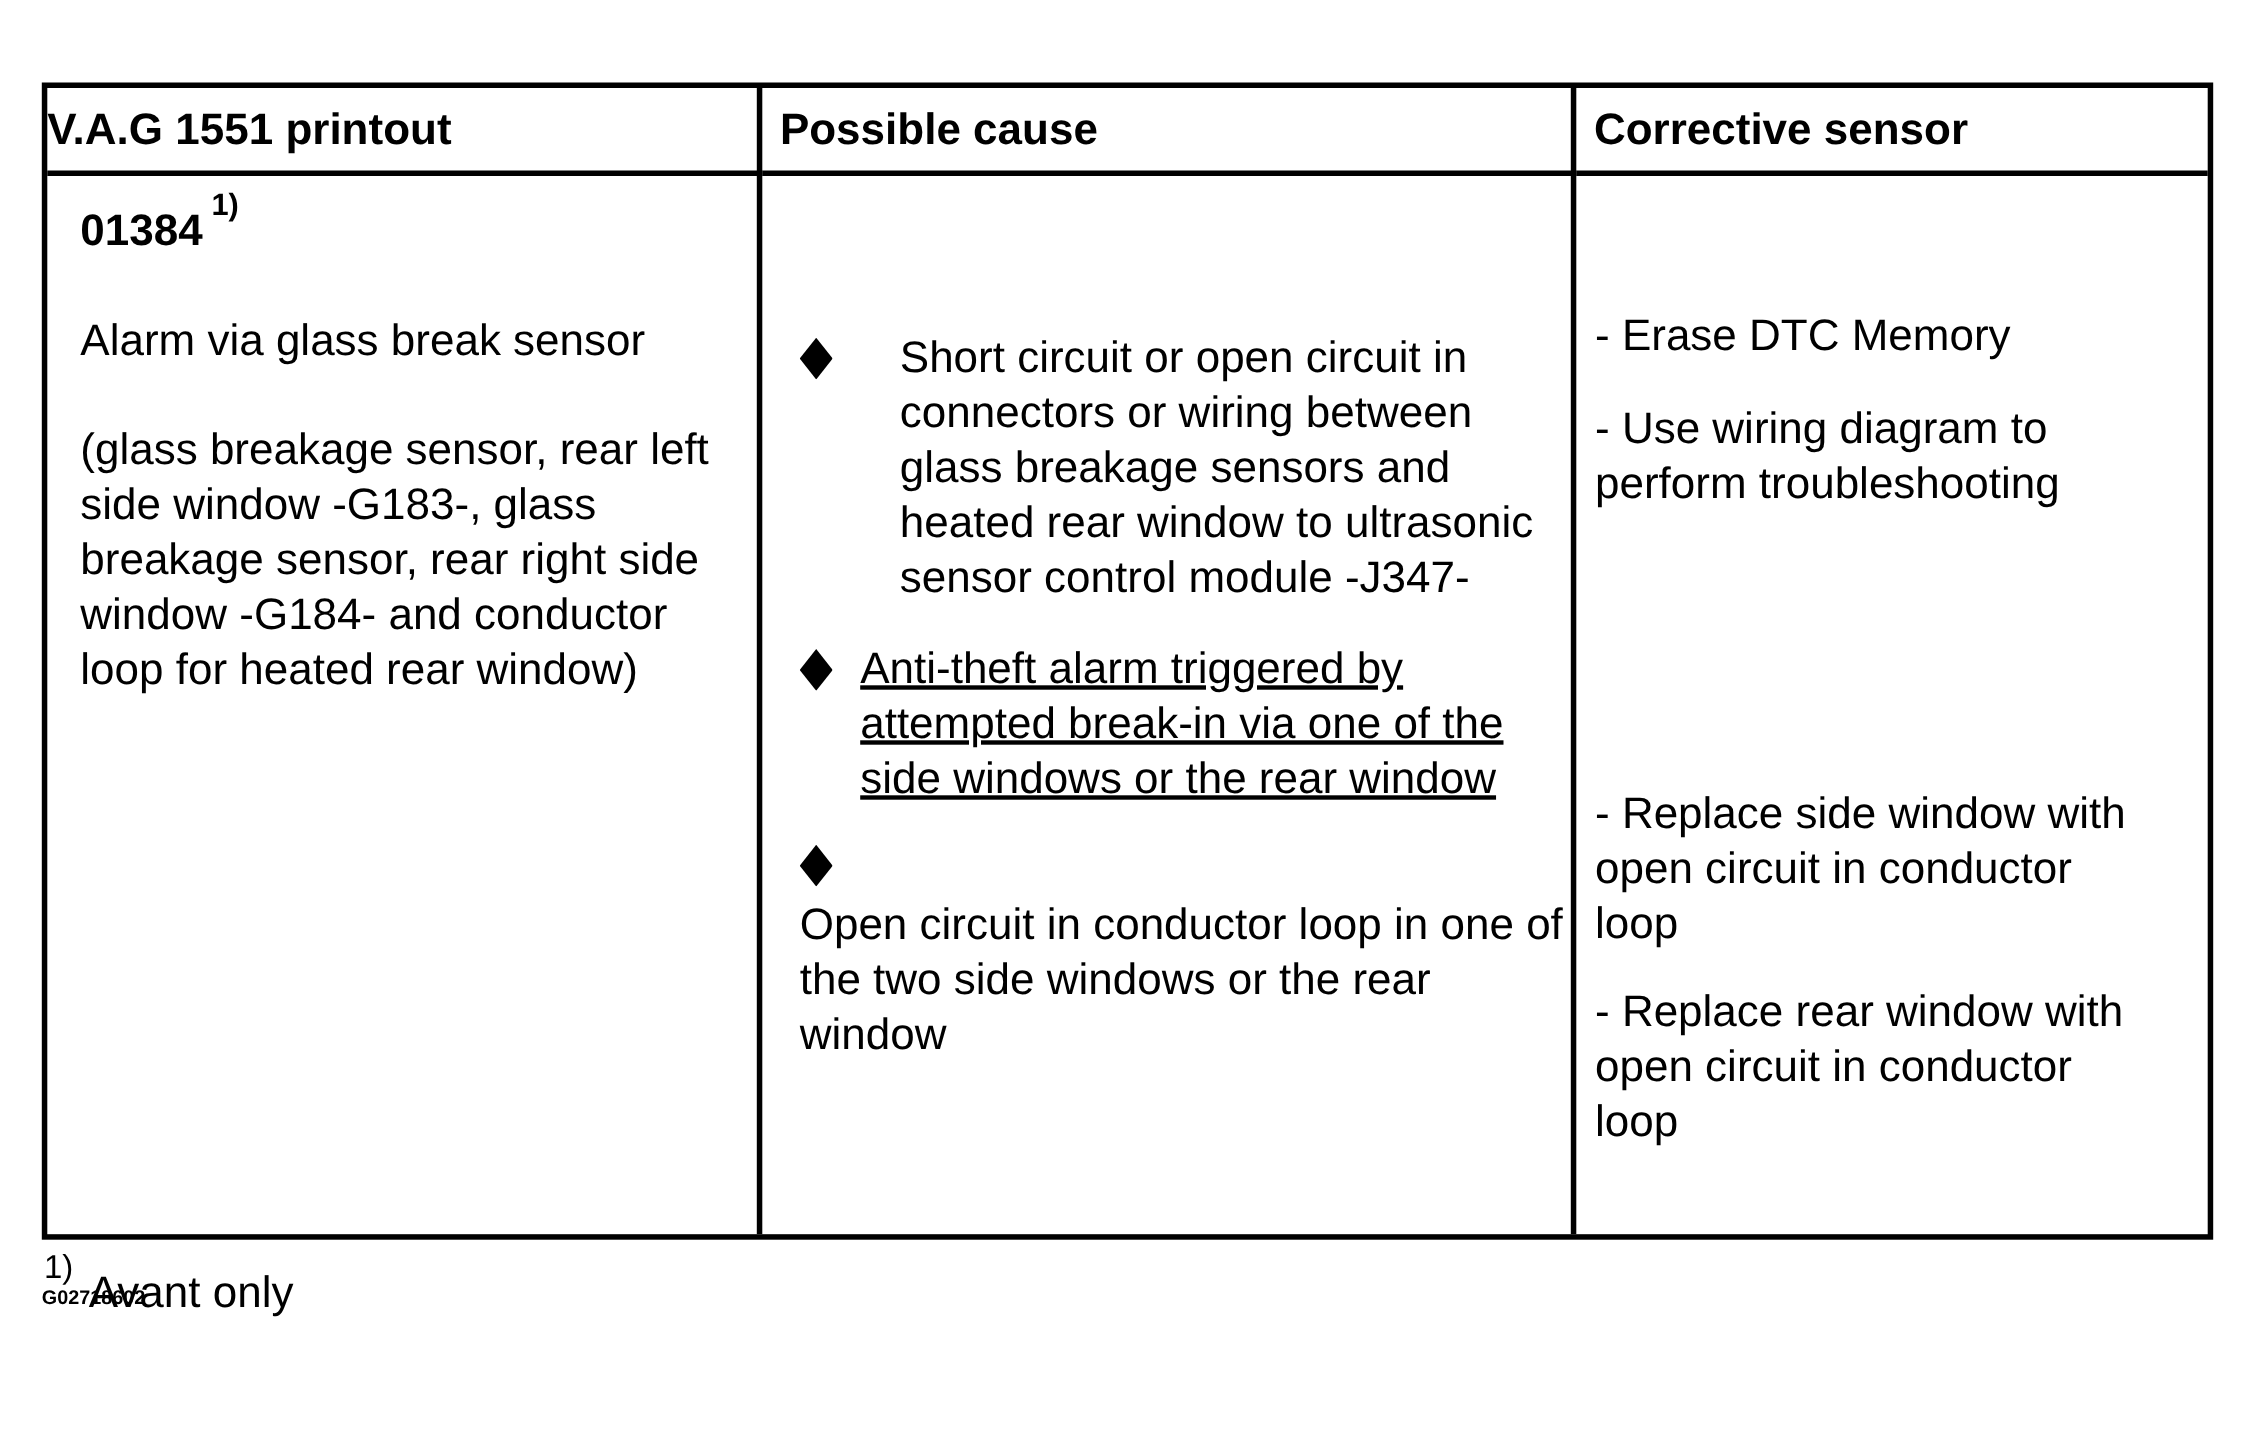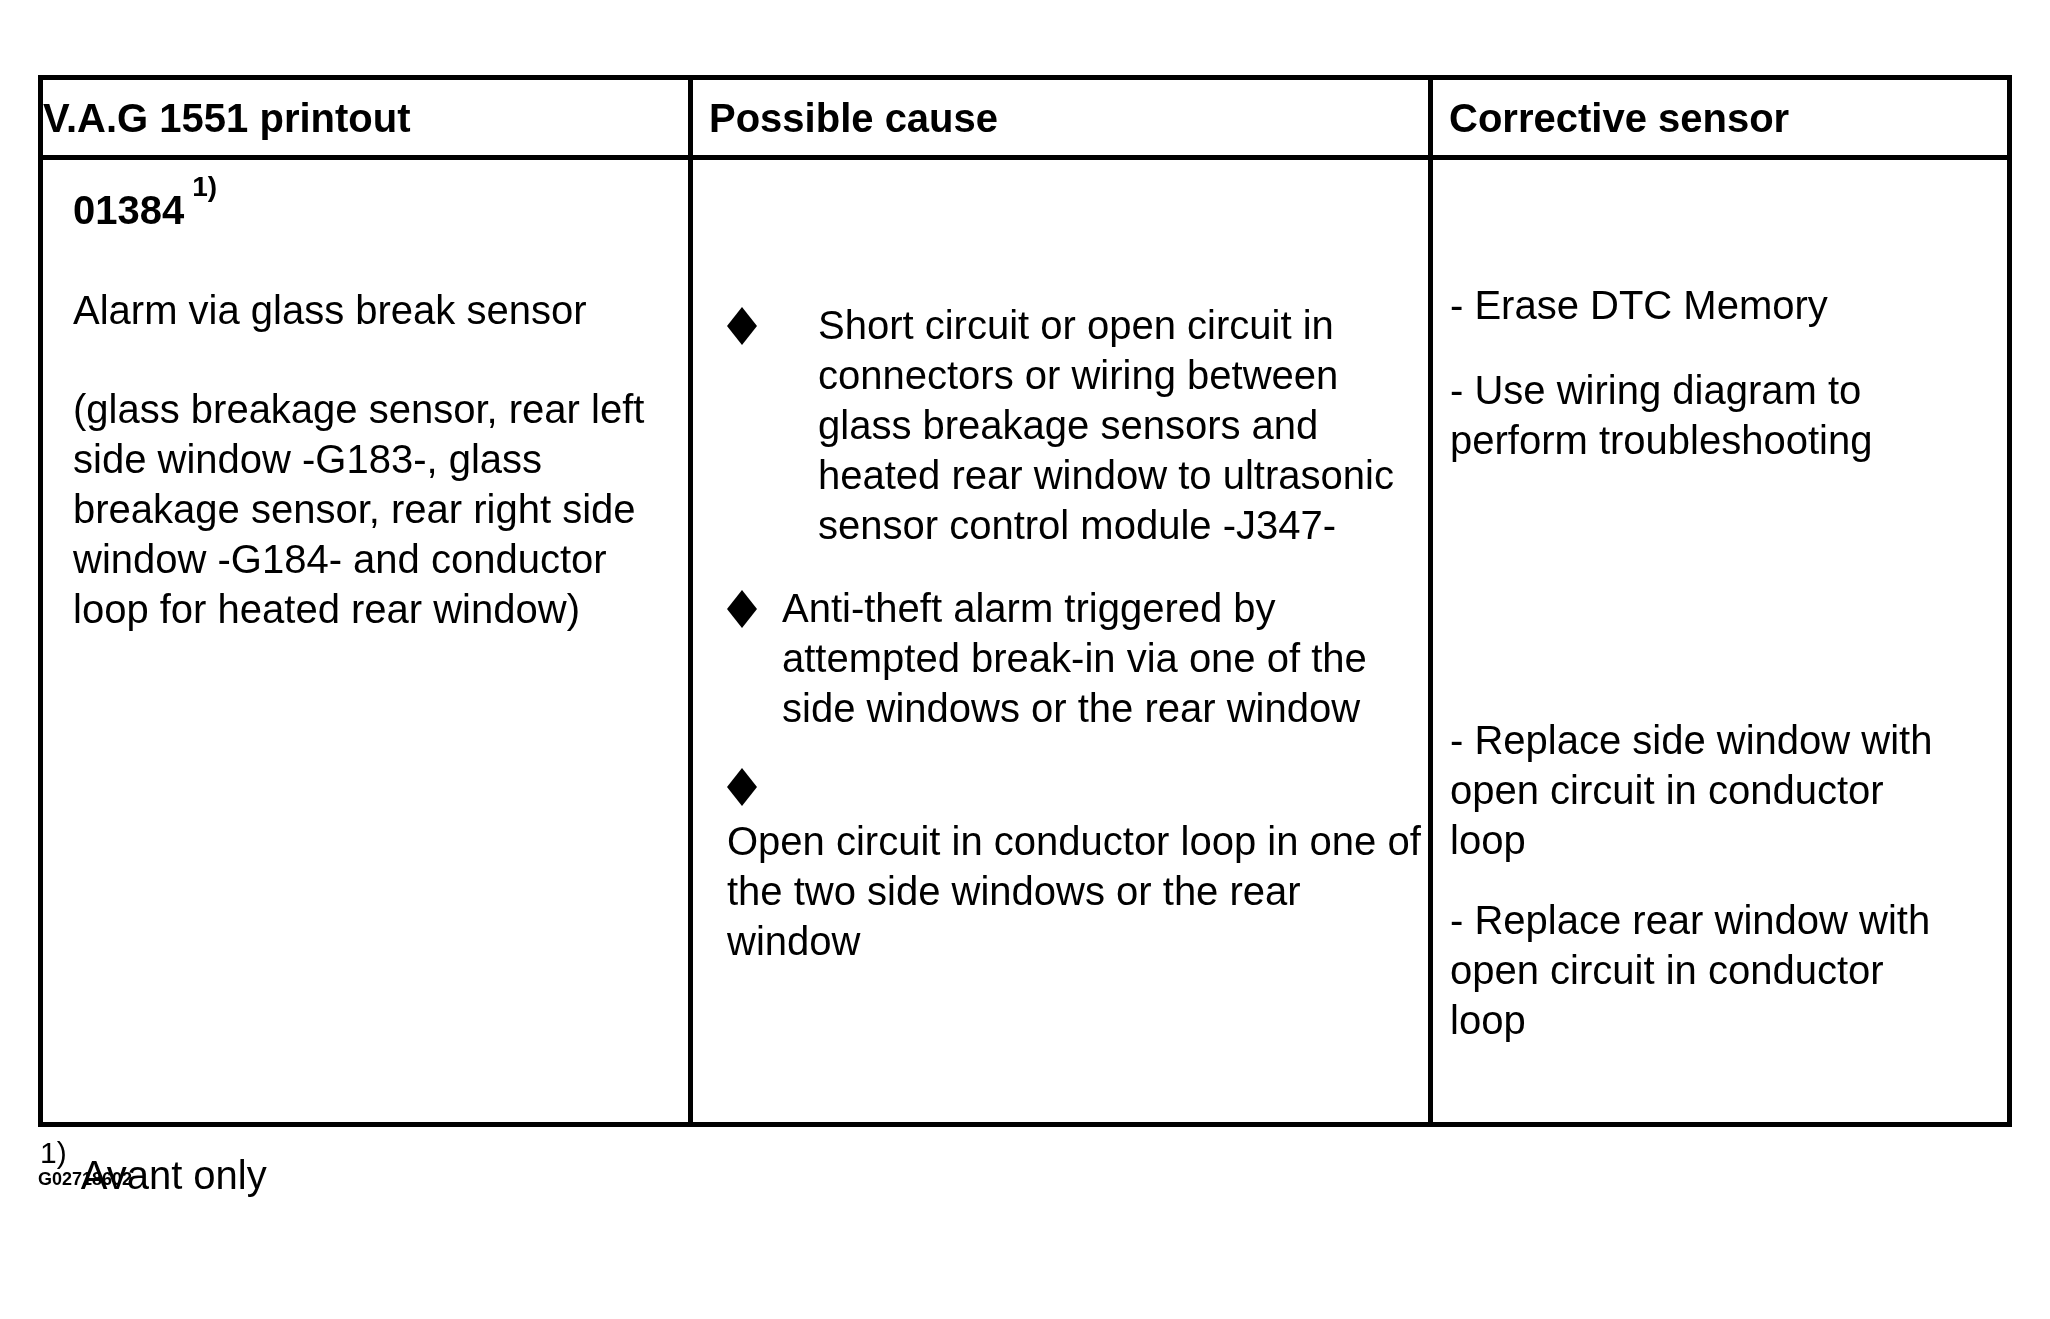--- a/index.html
+++ b/index.html
@@ -35,21 +35,21 @@
     font-size:28px; font-weight:bold;
     position:relative; top:-14px; margin-left:8px; line-height:0;
   }
   .alarm-title { margin-top:50px; }
   .detail { margin-top:49px; }
 
   
   .col2 { padding-left:34px; }
   .cause { display:flex; align-items:flex-start; }
   .cause.i0 { margin-top:140px;gap:36px; }
-  .cause.i1 { margin-top:33px; }
+  .cause.i1 { margin-top:33px;text-decoration:underline; }
   .cause.i2 { margin-top:28px;flex-direction:column; }
   .cause.i3 { margin-top:30px; }
   .bullet { flex:0 0 55px; padding-top:7px; }
   .bullet .diamond {
     display:block; width:30px; height:38px; background:#000;
     clip-path:polygon(50% 0,100% 50%,50% 100%,0 50%);
   }
   .cause-text { flex:1 1 auto; }
 
   

